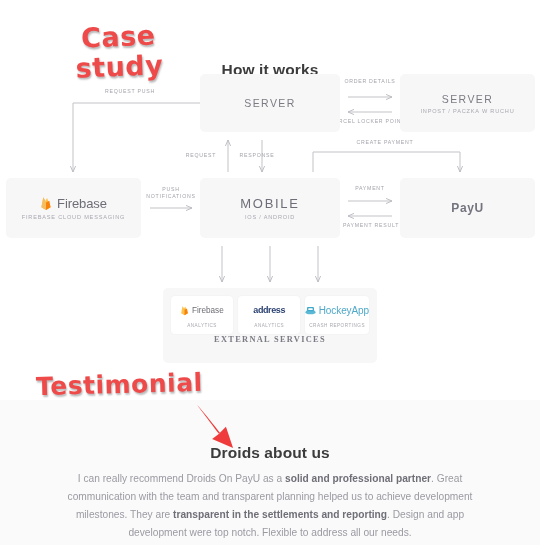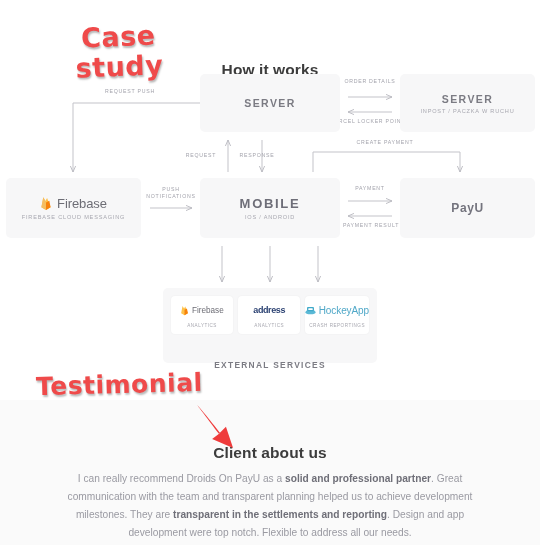--- a/index.html
+++ b/index.html
@@ -39,21 +39,21 @@
     background: #f7f7f8;
     border-radius: 5px;
     display: flex;
     flex-direction: column;
     align-items: center;
     justify-content: center;
     box-sizing: border-box;
   }
   .node-title {
     font-size: 10.5px;
-    font-weight: bold;
+    font-weight: normal;
     letter-spacing: 1.4px;
     color: #7b7b83;
   }
   .node-sub {
     font-size: 5.6px;
     letter-spacing: 0.8px;
     color: #a8a8b0;
     margin-top: 3px;
     text-transform: uppercase;
   }
@@ -141,21 +141,22 @@
     color: #a8a8b0;
     margin-top: 5px;
     text-transform: uppercase;
   }
   #ext-title {
     text-align: center;
     font-size: 8.4px;
     font-weight: bold;
     letter-spacing: 1.3px;
     color: #7b7b83;
-    margin-top: 26px;
+    margin-top: 1px;
+    font-family: Liberation Serif, serif;
   }
 
   
   .lbl {
     position: absolute;
     font-size: 5.2px;
     letter-spacing: 0.75px;
     color: #a3a3ac;
     text-transform: uppercase;
     white-space: nowrap;
@@ -224,21 +225,21 @@
   }
 </style>
 </head>
 <body>
 
 <div id="page">
 
   <div id="testimonial-section"></div>
 
   <div class="section-title" id="how-title">How it works</div>
-  <div class="section-title" id="client-title">Client about us</div>
+  <div class="section-title" id="client-title">Droids about us</div>
 
   <svg id="wires" viewBox="0 0 540 545" xmlns="http://www.w3.org/2000/svg">
     <defs>
       <marker id="ah" markerWidth="7" markerHeight="7" refX="6" refY="3.2" orient="auto" markerUnits="userSpaceOnUse">
         <path d="M0,0.6 L6,3.2 L0,5.8" fill="none" stroke="#b9b9c0" stroke-width="0.9"></path>
       </marker>
     </defs>
     <g stroke="#c3c3c9" stroke-width="1" fill="none" marker-end="url(#ah)">
 
       <path d="M200,103 L73,103 L73,172"></path>

